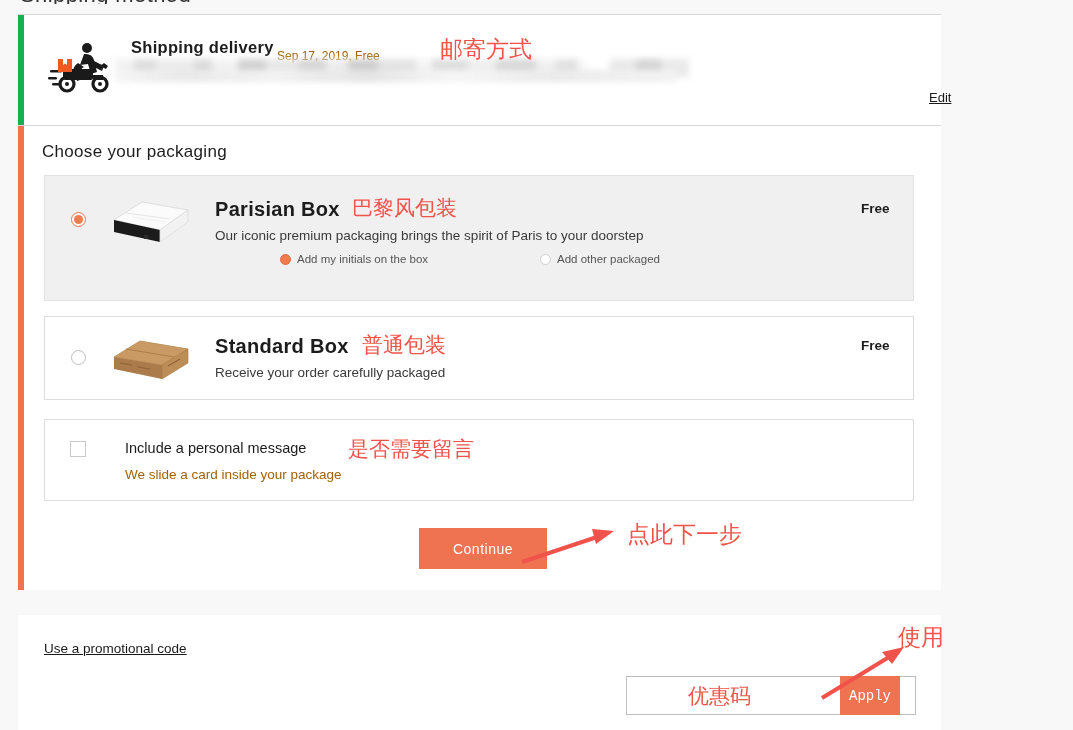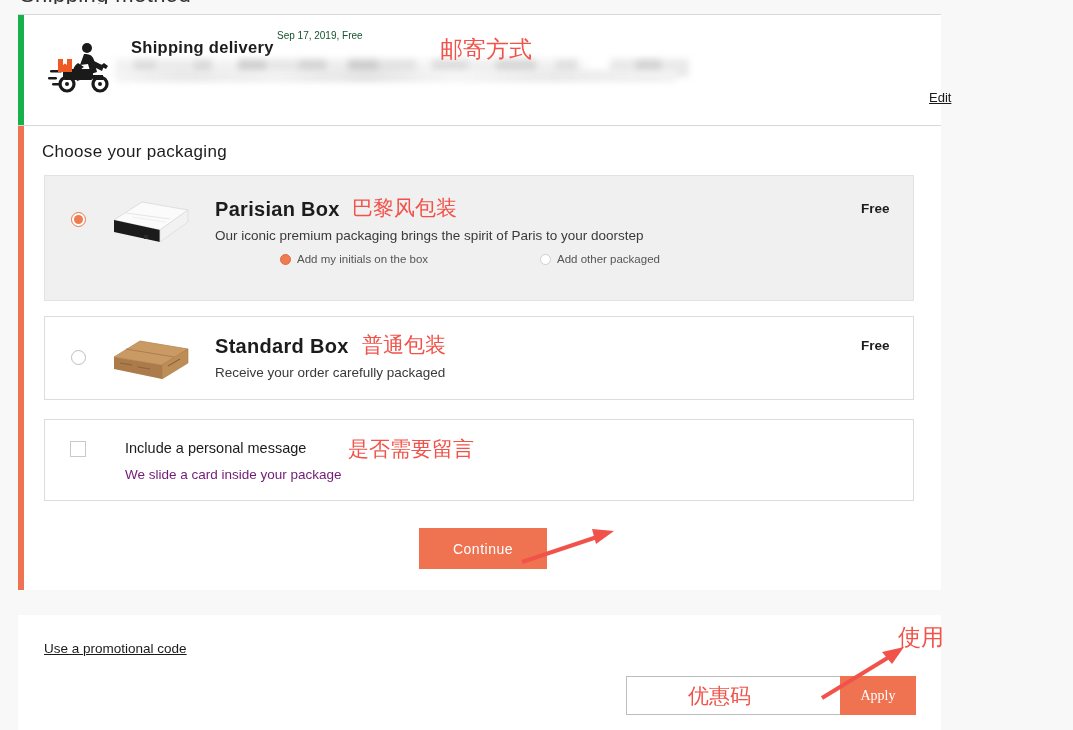--- a/index.html
+++ b/index.html
@@ -52,22 +52,22 @@
   .rail-orange { background: #ef7350; }
 
   
   .bike-icon { position: absolute; left: 48px; top: 42px; width: 66px; height: 52px; }
   .delivery-title {
     position: absolute; left: 131px; top: 38px;
     font-size: 16.5px; font-weight: bold; color: #1c1c1c;
     letter-spacing: .3px;
   }
   .delivery-meta {
-    position: absolute; left: 277px; top: 30px;
-    font-size: 10px; color: #14532d;
+    position: absolute; left: 277px; top: 49px;
+    font-size: 12px; color: #a16207;
   }
   .addr-blur {
     position: absolute; left: 116px; top: 59px;
     width: 573px; height: 18px;
     background:
       linear-gradient(90deg,
         #f0f0f0 0px,#f0f0f0 18px,#dcdcdc 18px,#dcdcdc 40px,#ebebeb 40px,#ebebeb 78px,
         #d9d9d9 78px,#d9d9d9 96px,#f2f2f2 96px,#f2f2f2 122px,#cfcfcf 122px,#cfcfcf 150px,
         #e6e6e6 150px,#e6e6e6 183px,#d4d4d4 183px,#d4d4d4 210px,#ededed 210px,#ededed 232px,
         #cccccc 232px,#cccccc 262px,#e2e2e2 262px,#e2e2e2 300px,#f4f4f4 300px,#f4f4f4 316px,
@@ -158,21 +158,21 @@
   .io-r.sel { border-color: #e06a41; background: #ef7b4f; }
   .ior-1 { left: 280px; top: 254px; }
   .ior-2 { left: 540px; top: 254px; }
 
   .msg-title {
     position: absolute; left: 125px; top: 440px;
     font-size: 14.5px; color: #1c1c1c;
   }
   .msg-desc {
     position: absolute; left: 125px; top: 467px;
-    font-size: 13.5px; color: #701a75;
+    font-size: 13.5px; color: #a16207;
   }
 
   
   .btn-continue {
     position: absolute; left: 419px; top: 528px;
     width: 128px; height: 41px;
     background: #ef7350; border: none;
     color: #ffffff; font-size: 14px;
     font-family: "Liberation Sans", sans-serif;
     letter-spacing: .5px;
@@ -188,24 +188,24 @@
   .promo-input {
     position: absolute; left: 626px; top: 676px;
     width: 290px; height: 39px;
     border: 1px solid #bdbdbd; background: #ffffff;
     font-family: "Liberation Sans", sans-serif;
     font-size: 13.5px; color: #333;
     padding: 0 10px;
   }
   .btn-apply {
     position: absolute; left: 840px; top: 676px;
-    width: 76px; height: 39px;
+    width: 60px; height: 39px;
     background: #ef7350; border: none;
     color: #ffffff; font-size: 14px;
-    font-family: Liberation Serif, serif;
+    font-family: Liberation Mono, monospace;
     cursor: pointer;
   }
 
   
   .ann {
     position: absolute;
     color: #f1534a;
     font-family: "DejaVu Sans", sans-serif;
     white-space: nowrap;
   }
@@ -313,20 +313,21 @@
   <div class="checkbox"></div>
   <div class="msg-title">Include a personal message</div>
   <div class="ann ann-msg">是否需要留言</div>
   <div class="msg-desc">We slide a card inside your package</div>
 
   <button class="btn-continue">Continue</button>
   <svg class="arrow-svg arrow-cont" viewBox="0 0 110 50">
     <path d="M2 42 L86 14" stroke="#f1534a" stroke-width="4" fill="none"></path>
     <polygon points="94,11 72,9 76,24" fill="#f1534a"></polygon>
   </svg>
+  <div class="ann ann-cont">点此下一步</div>
 
   <div class="card card-promo"></div>
   <div class="promo-link">Use a promotional code</div>
   <input class="promo-input" placeholder="" style="">
   <button class="btn-apply">Apply</button>
 
   <div class="ann ann-promo">优惠码</div>
   <svg class="arrow-svg arrow-use" viewBox="0 0 110 60">
     <path d="M2 58 L74 14" stroke="#f1534a" stroke-width="4" fill="none"></path>
     <polygon points="84,7 62,12 72,24" fill="#f1534a"></polygon>

